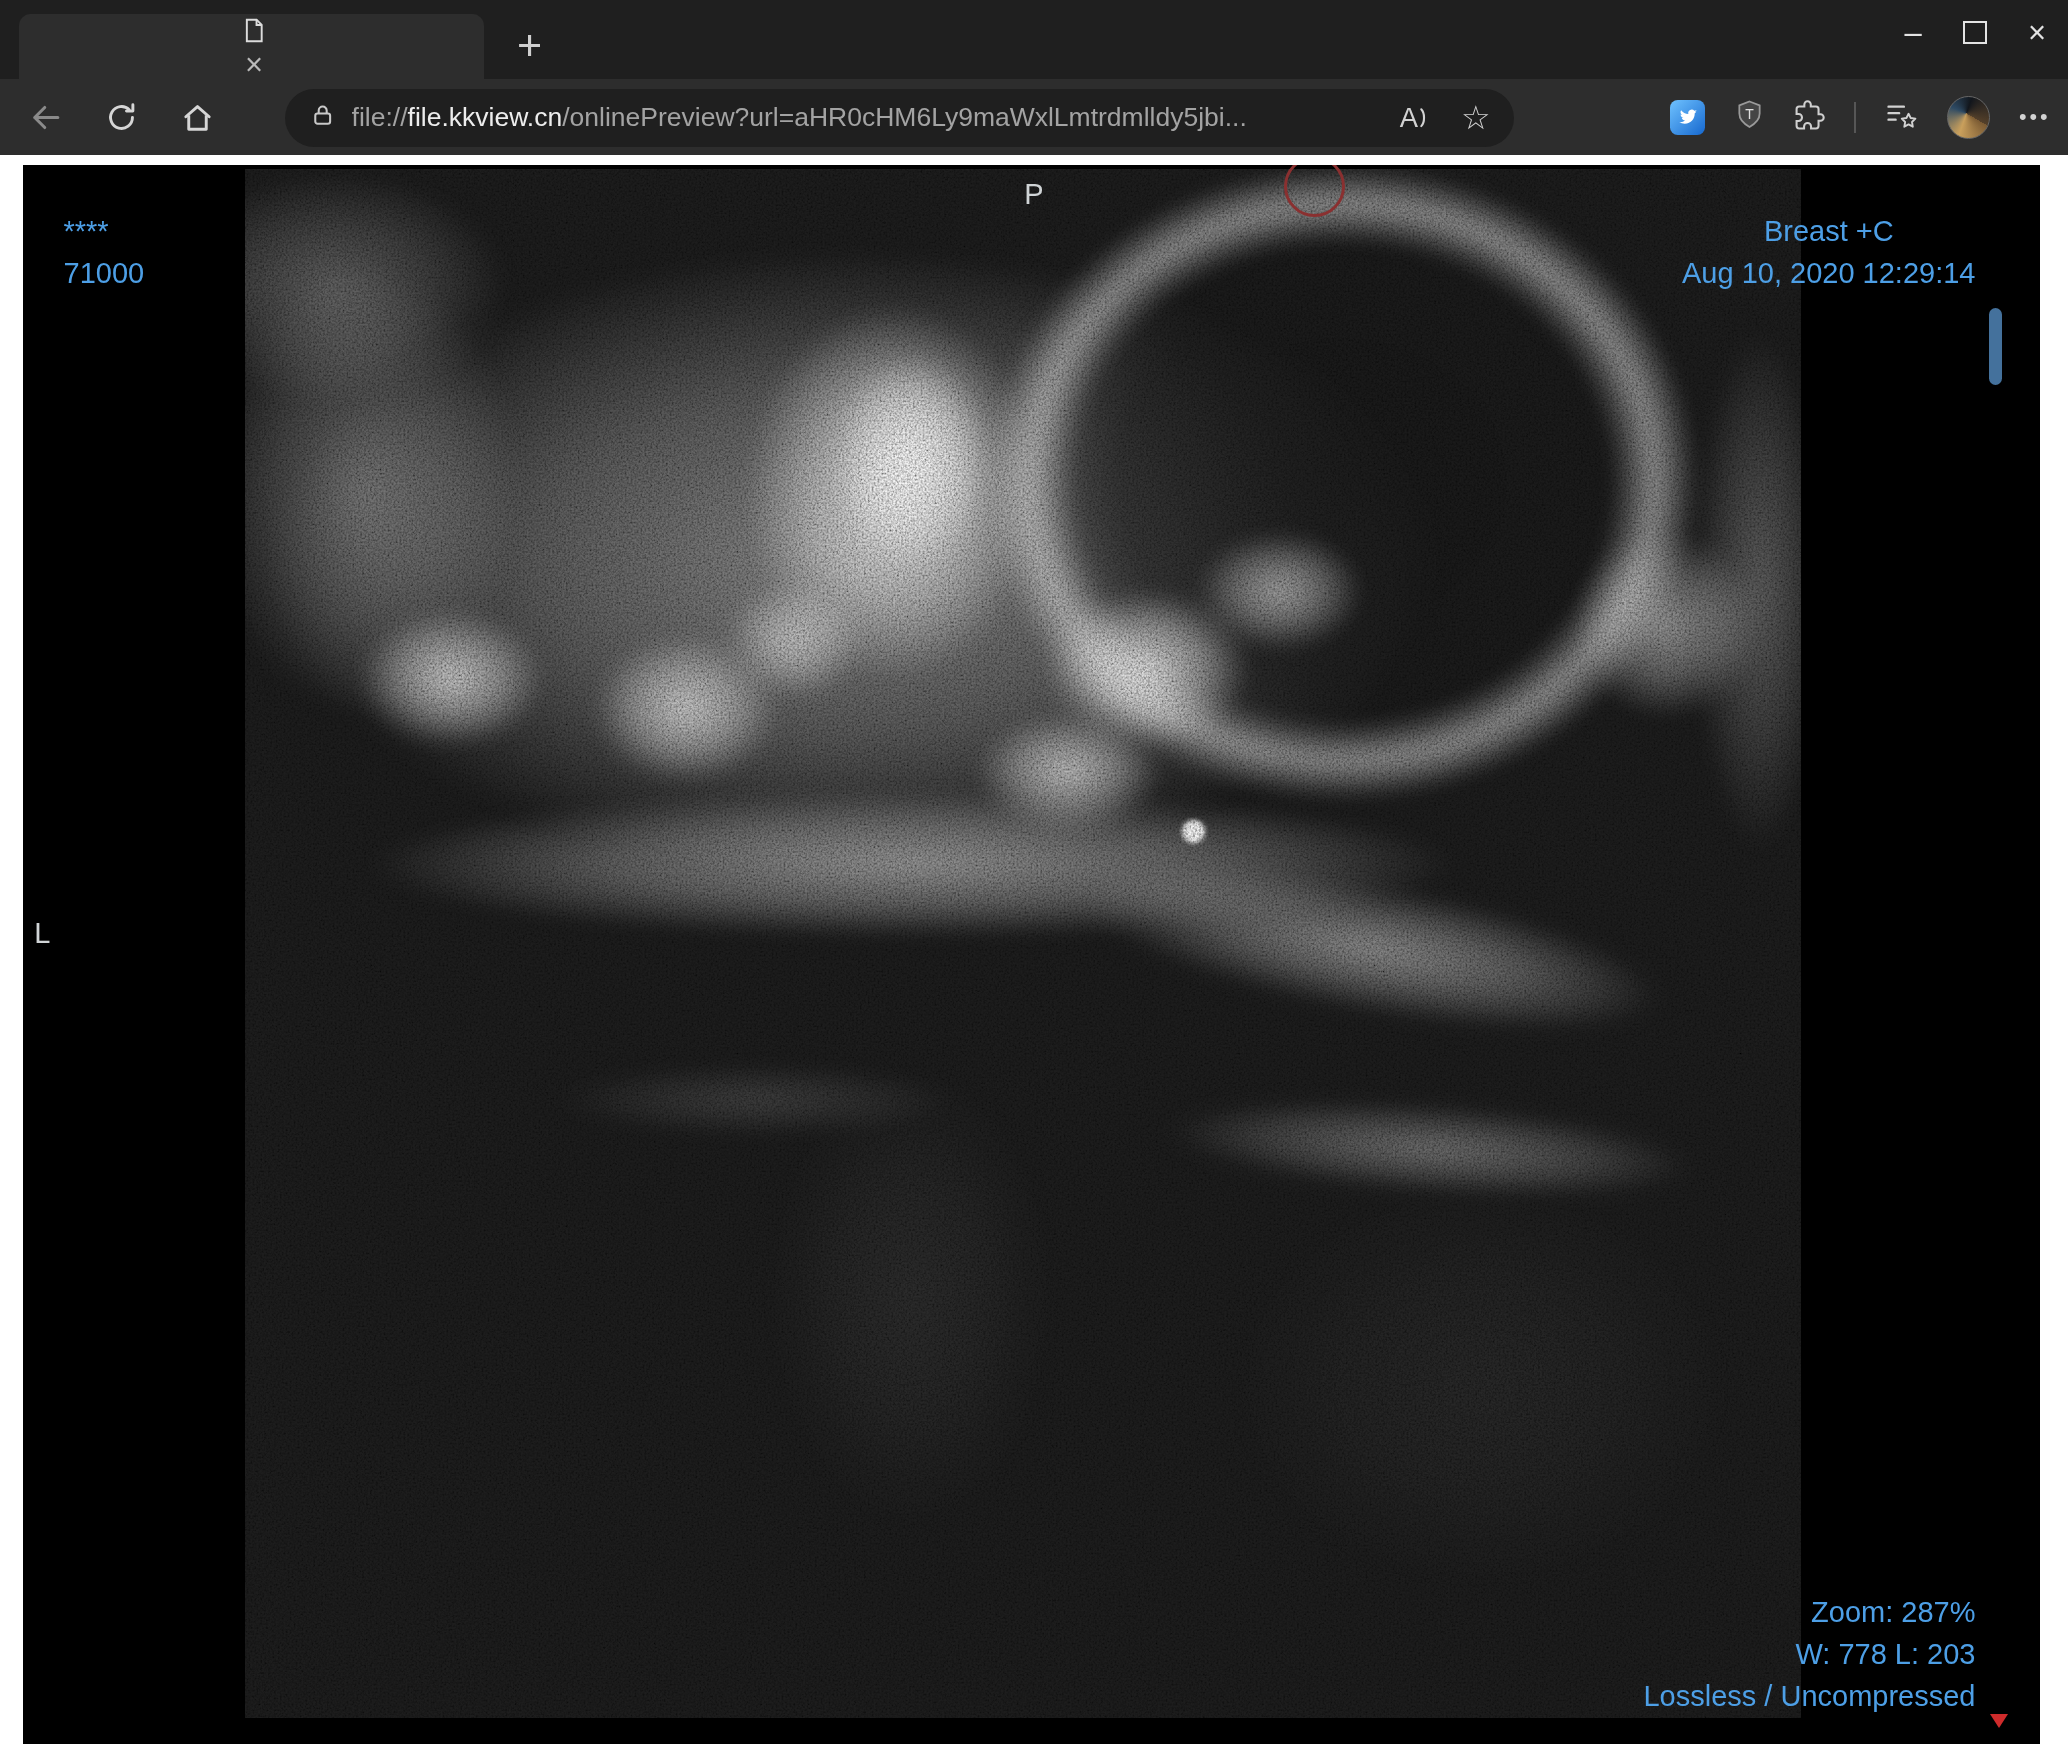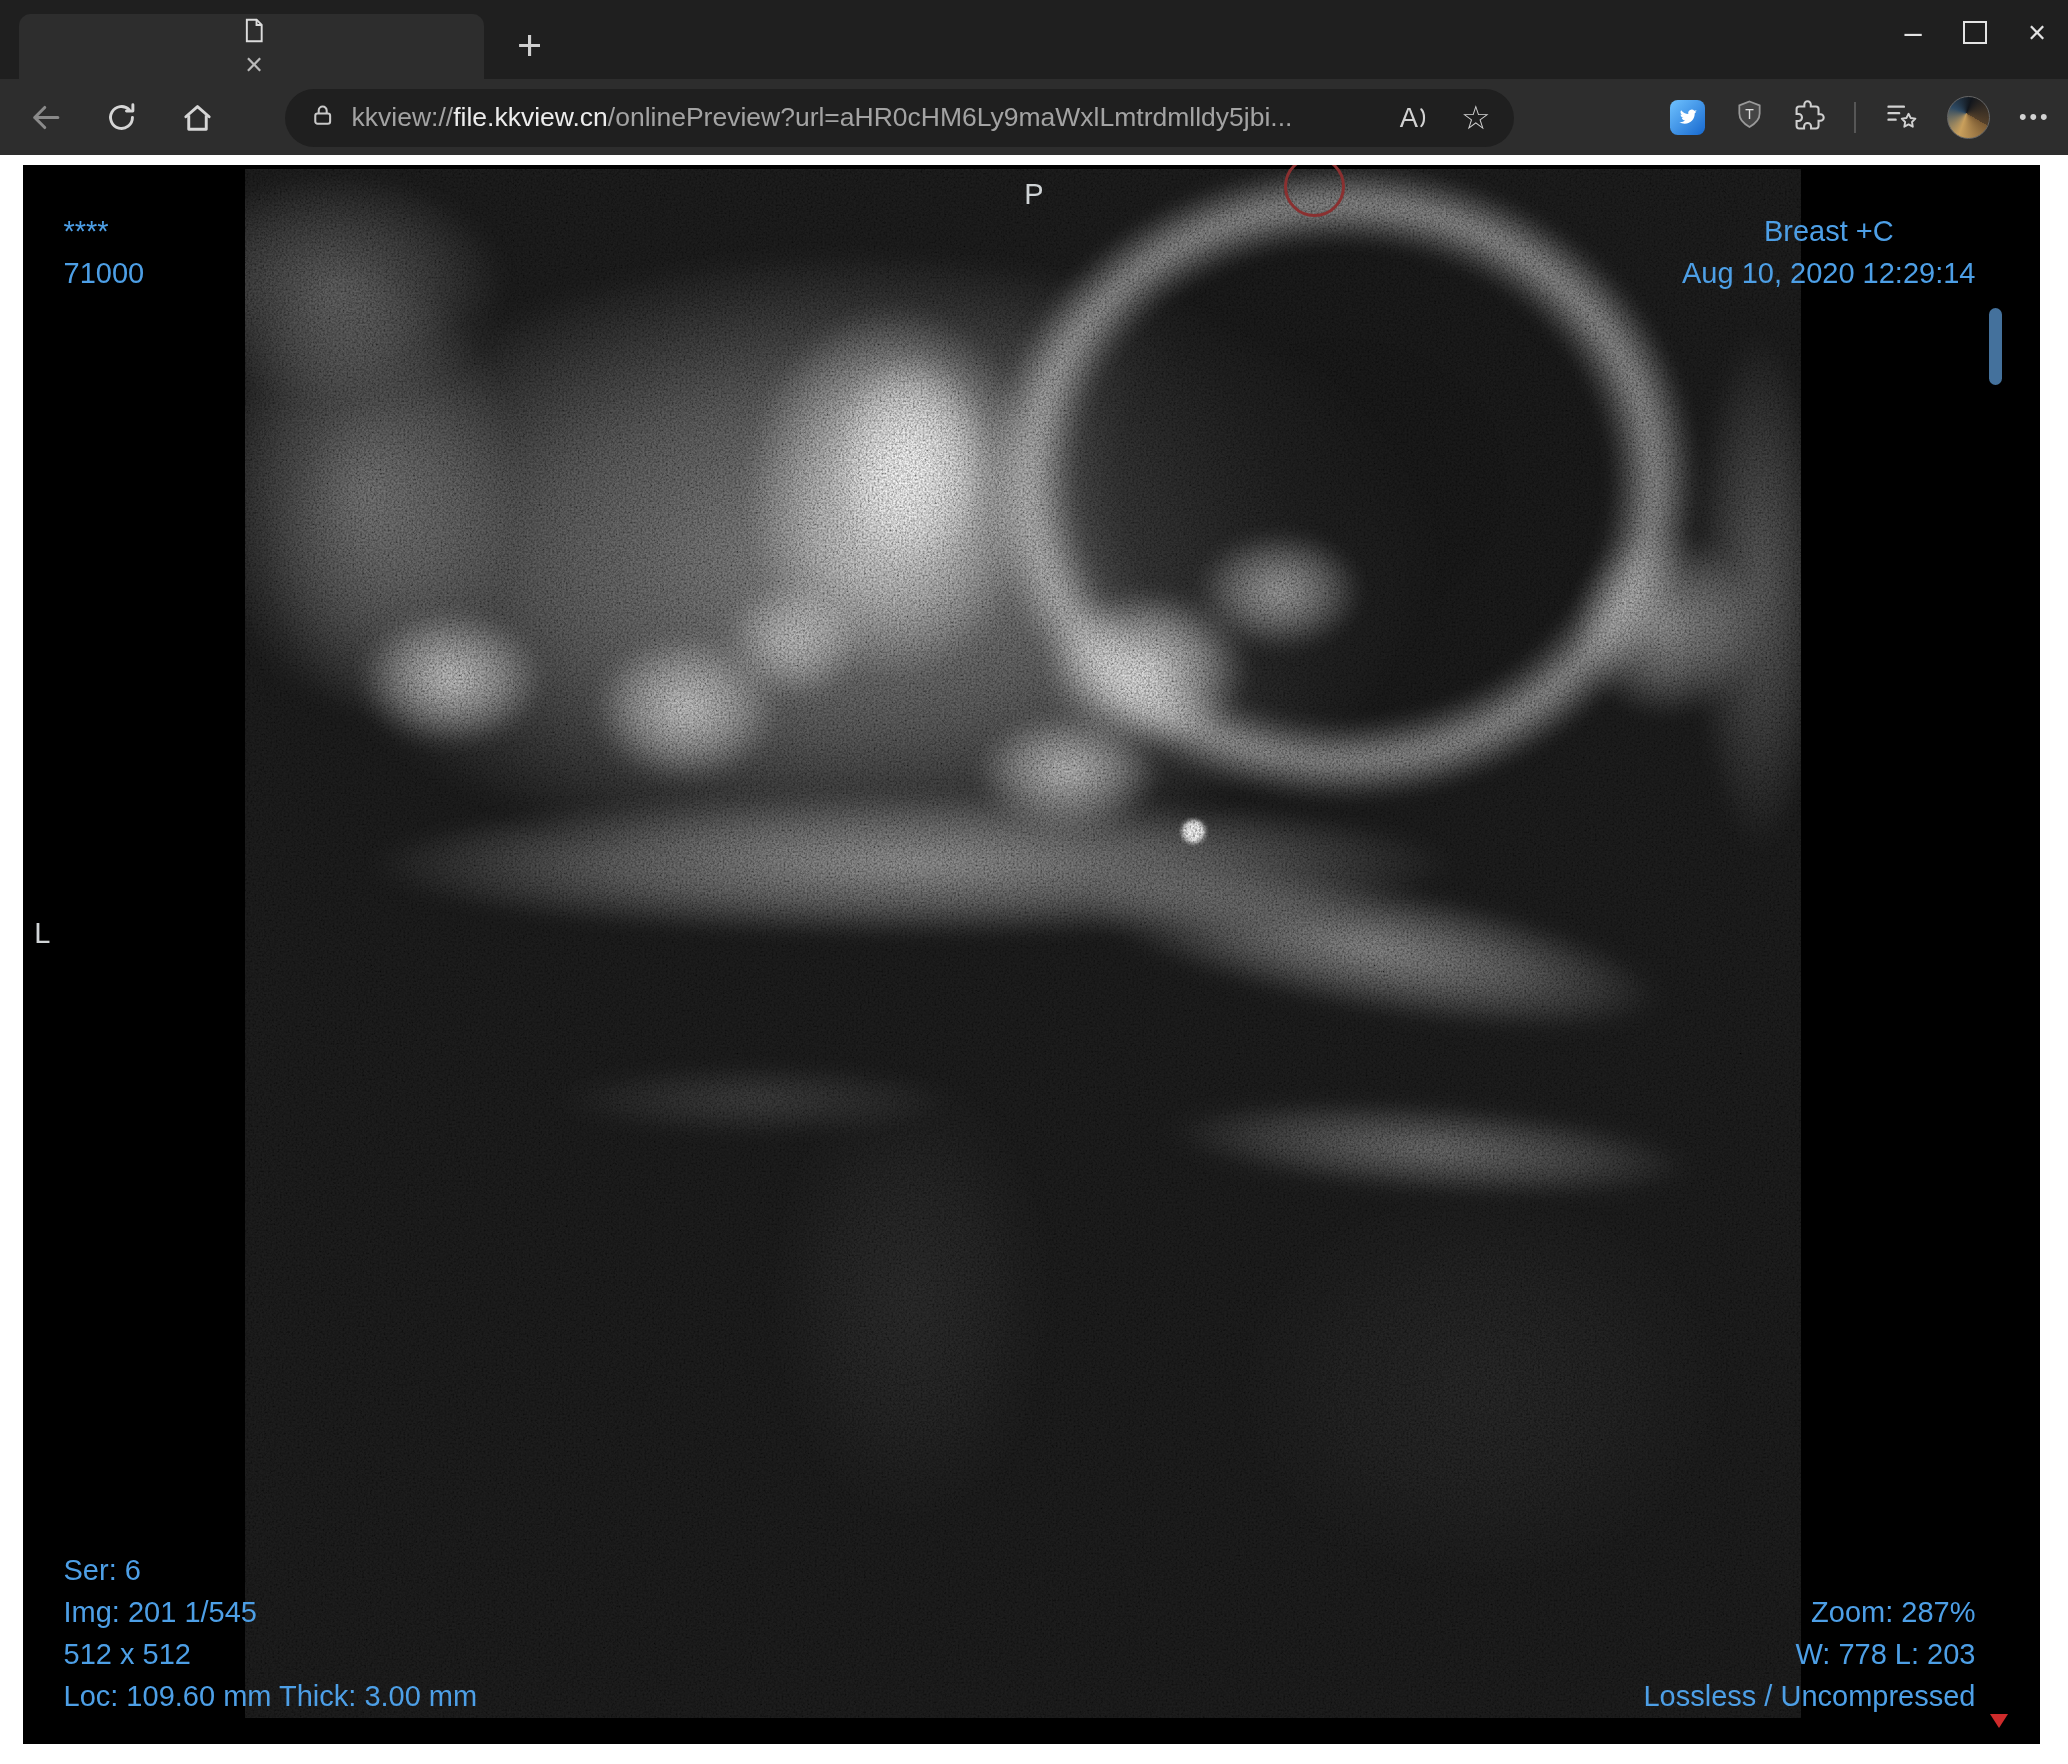--- a/index.html
+++ b/index.html
@@ -113,21 +113,21 @@
     </span>
   </div>
 
   <div class="addressbar">
     <span>
       <svg viewBox="0 0 24 24" width="27.4" height="27.4">
           <rect x="5.5" y="10" width="13" height="9" rx="2" fill="none" stroke="#c9c9c9" stroke-width="1.8"></rect>
           <path d="M8.5 10V7.5a3.5 3.5 0 0 1 7 0V10" fill="none" stroke="#c9c9c9" stroke-width="1.8"></path>
         </svg>
     </span>
-    <span class="url"><span class="scheme">kkview://</span><span class="domain">file.kkview.cn</span><span class="path">/onlinePreview?url=aHR0cHM6Ly9maWxlLmtrdmlldy5jbi...</span></span>
+    <span class="url"><span class="scheme">file://</span><span class="domain">file.kkview.cn</span><span class="path">/onlinePreview?url=aHR0cHM6Ly9maWxlLmtrdmlldy5jbi...</span></span>
     <span class="ab-actions">
       <span class="ra">
         <span>A</span>
         <svg viewBox="0 0 10 26" width="11.8" height="27.4">
             <path d="M2.5 5c3.5 3.5 3.5 12.5 0 16" fill="none" stroke="#d2d2d2" stroke-width="2" stroke-linecap="round"></path>
           </svg>
       </span>
       <span class="fav-star">☆</span>
     </span>
   </div>
@@ -215,26 +215,20 @@
     <div class="ov ov-tl">
       <div>****</div>
       <div>71000</div>
     </div>
     <div class="ov ov-p orient">P</div>
     <div class="ov ov-tr">
       <div>Breast +C</div>
       <div>Aug 10, 2020 12:29:14</div>
     </div>
     <div class="ov ov-l orient">L</div>
-    <div class="ov ov-bl">
-      <div>Ser: 6</div>
-      <div>Img: 201 1/545</div>
-      <div>512 x 512</div>
-      <div>Loc: 109.60 mm Thick: 3.00 mm</div>
-    </div>
     <div class="ov ov-br">
       <div>Zoom: 287%</div>
       <div>W: 778 L: 203</div>
       <div>Lossless / Uncompressed</div>
     </div>
 
     <div class="annotation"></div>
     <div class="thumb"></div>
     <div class="down-arrow"></div>
   </div>

